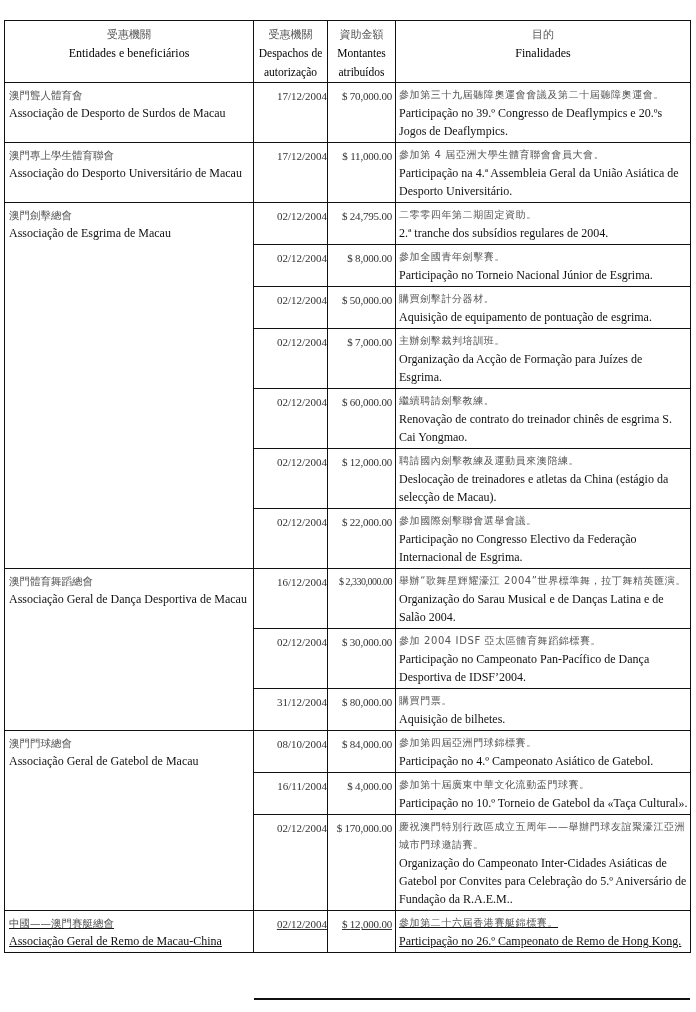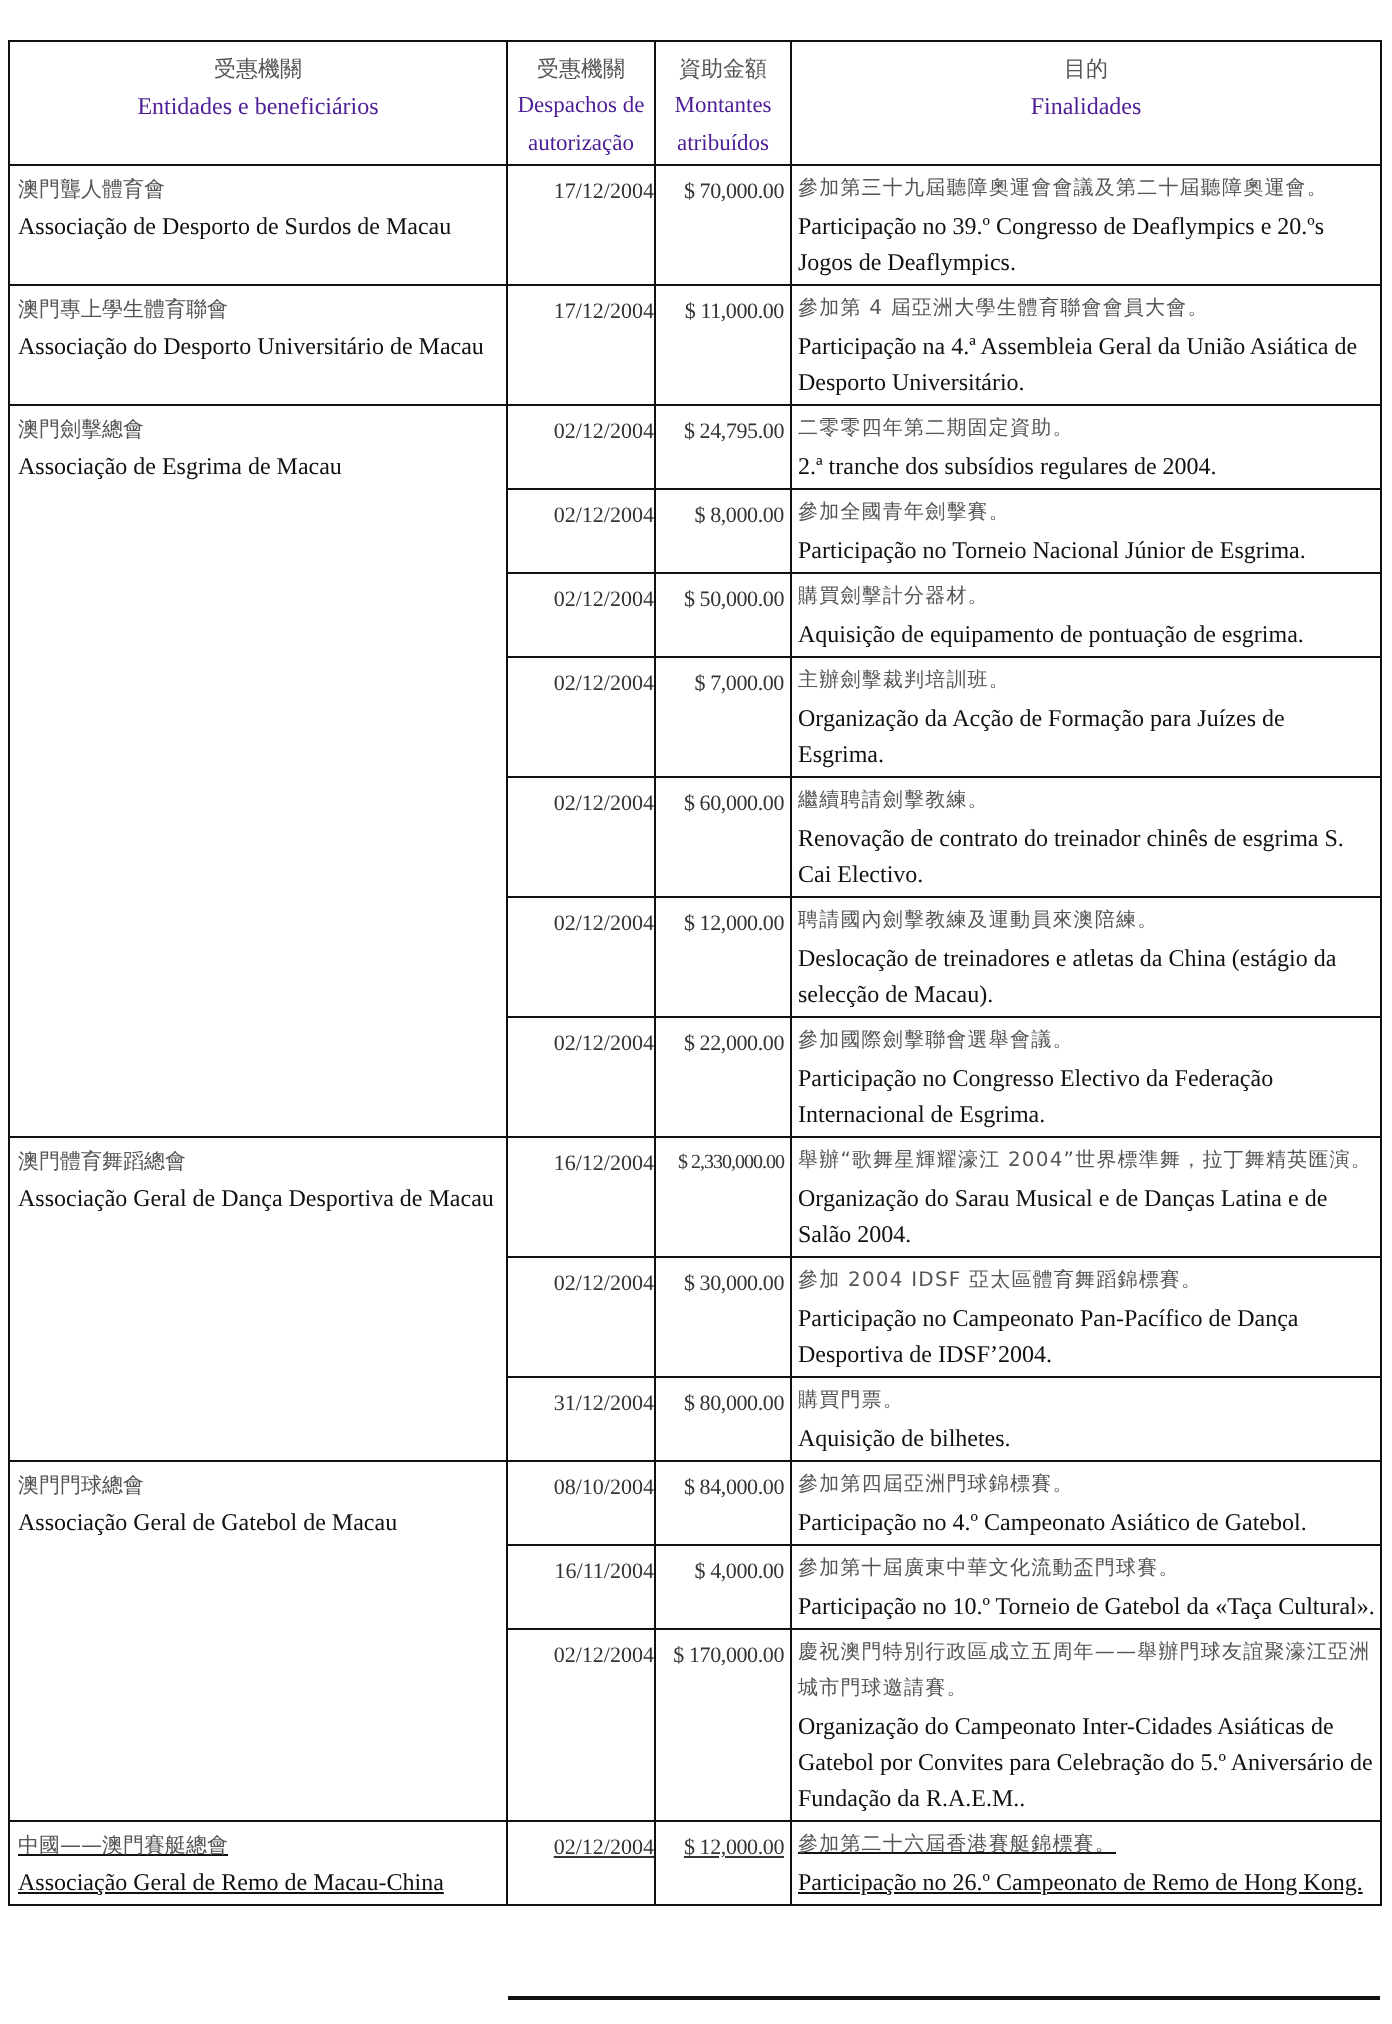--- a/index.html
+++ b/index.html
@@ -20,21 +20,21 @@
     padding: 0;
     font-weight: normal;
   }
   col.c1 { width: 249px; }
   col.c2 { width: 74px; }
   col.c3 { width: 68px; }
   col.c4 { width: 295px; }
 
   th { text-align: center; font-size: 12px; line-height: 19px; padding-top: 4px !important; height: 57px; }
   th .zh { color: #555; font-family: "DejaVu Sans", sans-serif; font-size: 11px; }
-  th .pt { color: #4c1d95; }
+  th .pt { color: #000000; }
   th.c2h .pt, th.c3h .pt { font-size: 11.5px; }
 
   .entity { padding: 3px 4px 0 4px !important; font-size: 12px; line-height: 18px; }
   .entity .zh { color: #555; font-family: "DejaVu Sans", sans-serif; font-size: 10.5px; display: block; }
   .entity .pt { display: block; }
 
   td.date { text-align: right; font-size: 11px; color: #333; padding-top: 4px !important; line-height: 18px; }
   td.amt { text-align: right; font-size: 11px; color: #333; padding: 4px 3px 0 0 !important; line-height: 18px; white-space: nowrap; letter-spacing: -0.2px; }
   td.amt.big { font-size: 10px; letter-spacing: -0.5px; }
 
@@ -134,21 +134,21 @@
         <td class="purpose">
           <span class="zh">主辦劍擊裁判培訓班。</span>
           <span class="pt">Organização da Acção de Formação para Juízes de Esgrima.</span>
         </td>
       </tr>
       <tr>
         <td class="date">02/12/2004</td>
         <td class="amt">$ 60,000.00</td>
         <td class="purpose">
           <span class="zh">繼續聘請劍擊教練。</span>
-          <span class="pt">Renovação de contrato do treinador chinês de esgrima S. Cai Electivo.</span>
+          <span class="pt">Renovação de contrato do treinador chinês de esgrima S. Cai Yongmao.</span>
         </td>
       </tr>
       <tr>
         <td class="date">02/12/2004</td>
         <td class="amt">$ 12,000.00</td>
         <td class="purpose">
           <span class="zh">聘請國內劍擊教練及運動員來澳陪練。</span>
           <span class="pt">Deslocação de treinadores e atletas da China (estágio da selecção de Macau).</span>
         </td>
       </tr>

